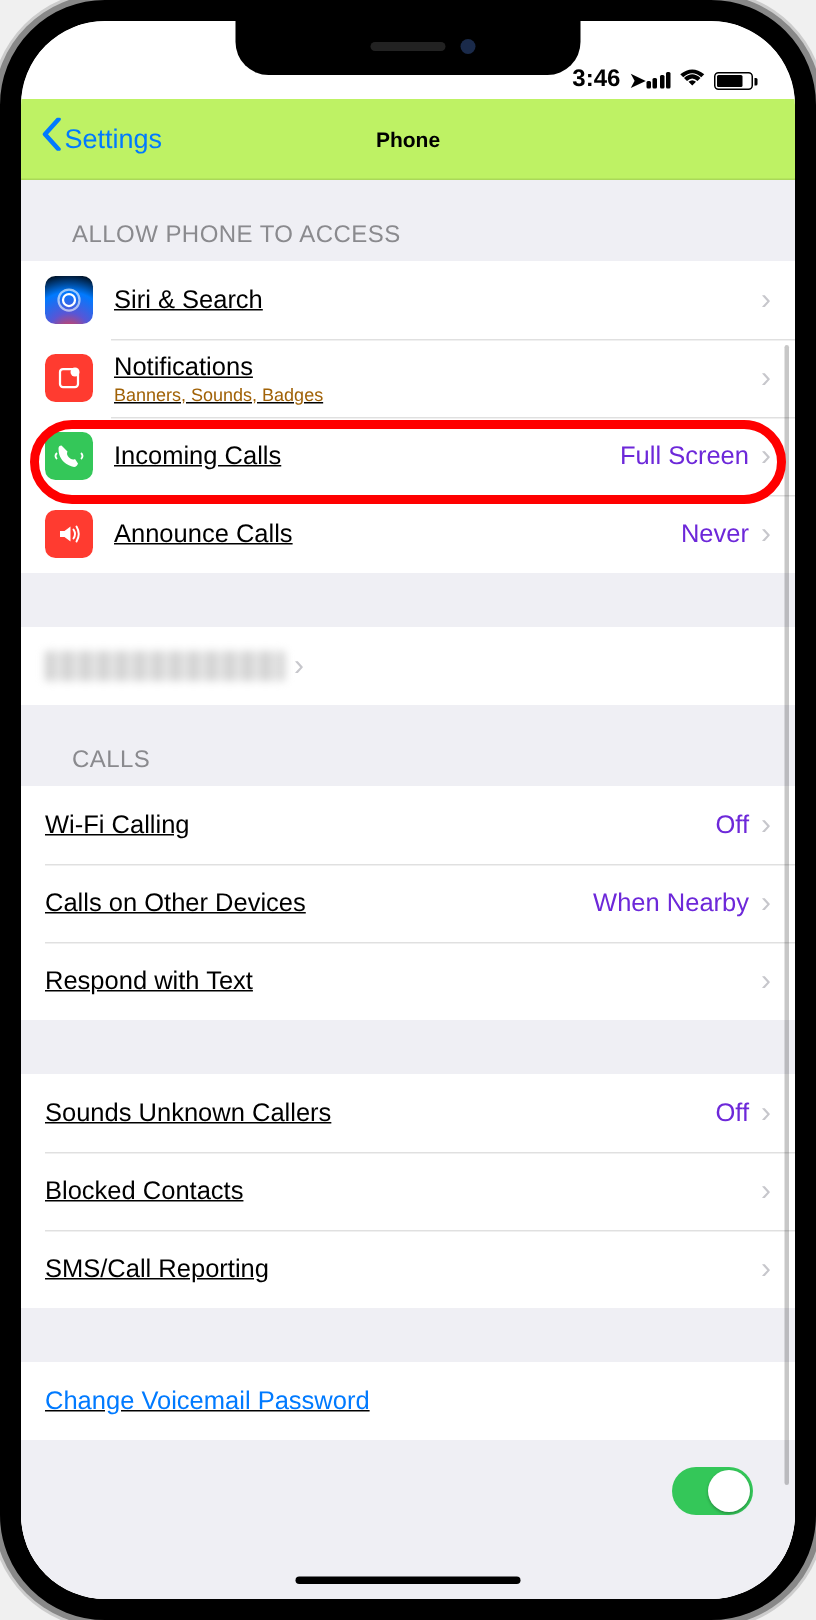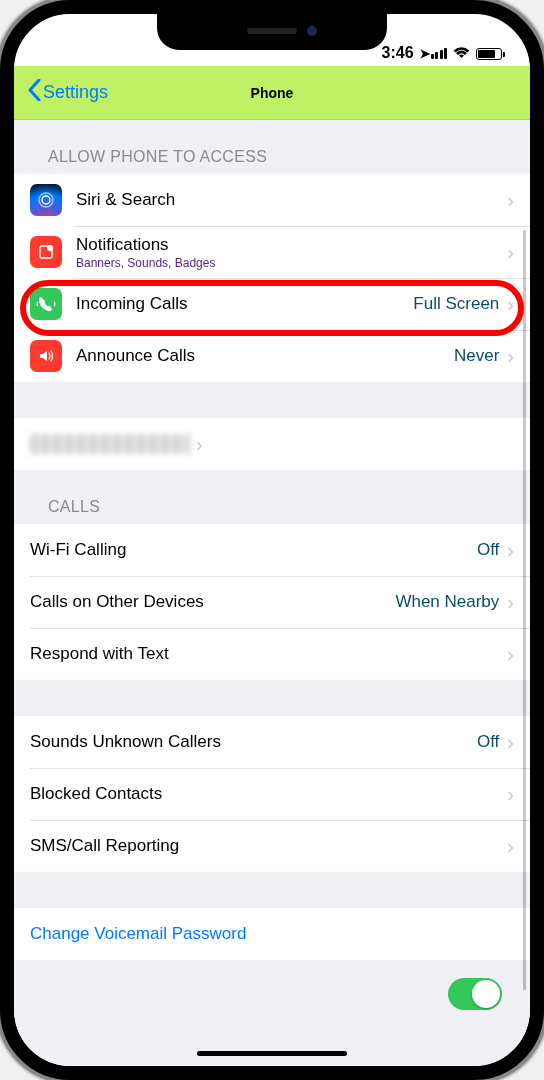--- a/index.html
+++ b/index.html
@@ -131,24 +131,24 @@
     width:32px; height:32px; border-radius:7px;
     margin-right:14px;
     display:flex; align-items:center; justify-content:center;
     flex-shrink:0;
     color:#fff;
   }
   .icon-siri { background: radial-gradient(circle at 50% 120%, #ff3b30, #5856d6, #007aff, #000); }
   .icon-notif { background:#ff3b30; }
   .icon-incoming { background:#34c759; }
   .icon-announce { background:#ff3b30; }
-  .row-body { flex:1; display:flex; flex-direction:column; min-width:0;}
+  .row-body { flex:1; display:flex; flex-direction:column; min-width:0;text-decoration:underline;}
   .row-title { font-size:17px; color:#000; }
-  .row-sub { font-size:12px; color:#4c1d95; margin-top:1px;}
-  .row-value { font-size:17px; color:#0c4a6e; margin-right:8px; white-space:nowrap;}
+  .row-sub { font-size:12px; color:#a16207; margin-top:1px;}
+  .row-value { font-size:17px; color:#6d28d9; margin-right:8px; white-space:nowrap;}
   .chevron { color:#c7c7cc; font-size:20px; }
   .blurred {
     width:160px; height:20px;
     background: repeating-linear-gradient(90deg,#d0d0d0 0 6px,#e6e6e6 6px 12px);
     filter: blur(3px);
     border-radius:2px;
     margin-right:6px;
   }
   
   .highlight-ring {

